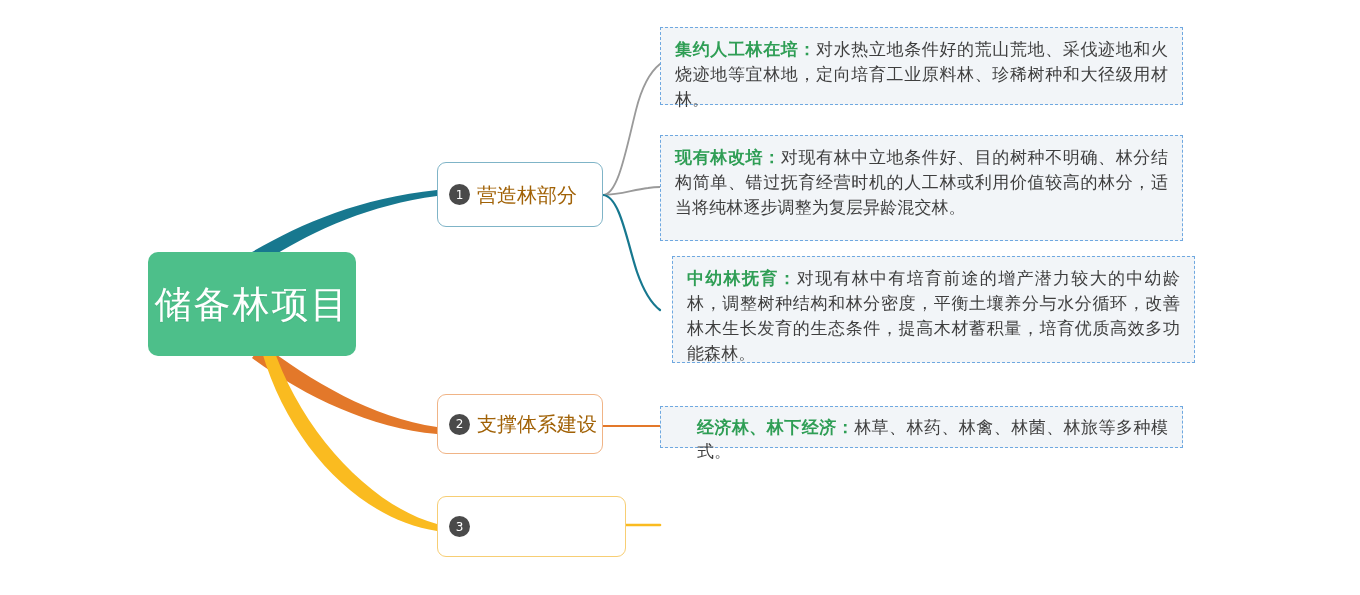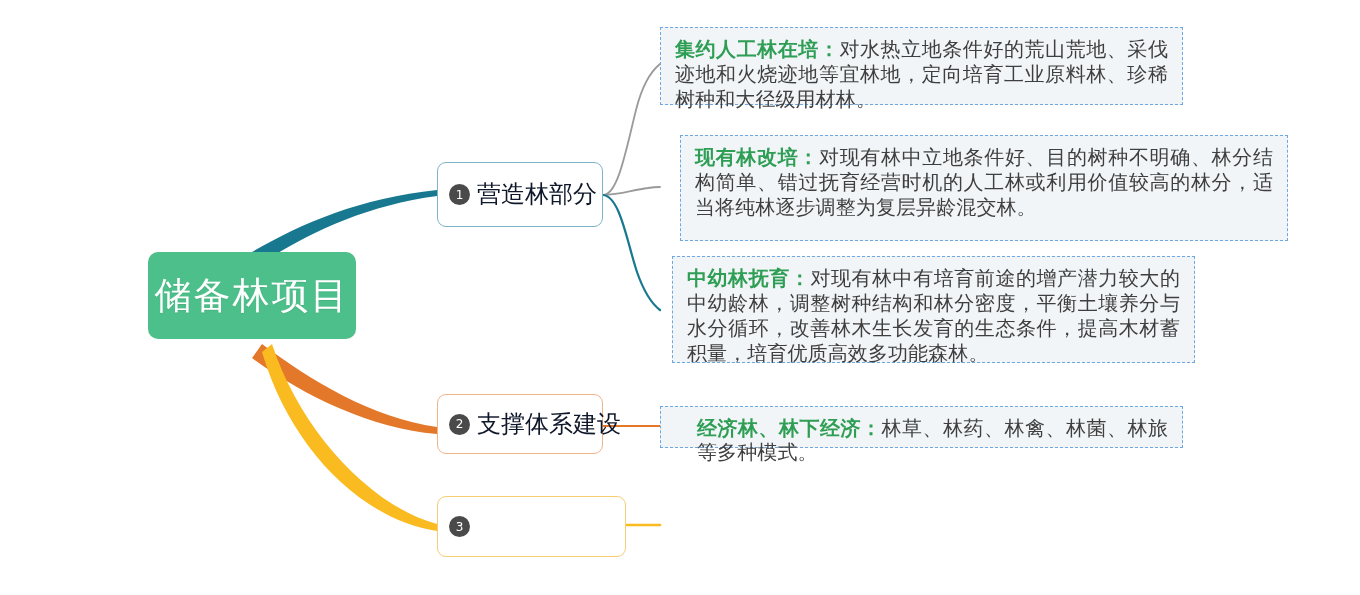--- a/index.html
+++ b/index.html
@@ -29,21 +29,21 @@
     height: 595px;
     pointer-events: none;
   }
 
   
   .root-node {
     position: absolute;
     left: 148px;
     top: 252px;
     width: 208px;
-    height: 87px;
+    height: 104px;
     background: #4dbf8a;
     border-radius: 10px;
     display: flex;
     align-items: center;
     justify-content: center;
     box-sizing: border-box;
     z-index: 5;
   }
   .root-label {
     color: #ffffff;
@@ -79,43 +79,43 @@
     color: #ffffff;
     font-size: 12px;
     display: flex;
     align-items: center;
     justify-content: center;
     margin-right: 7px;
     line-height: 1;
     font-family: "DejaVu Sans", sans-serif;
   }
   .branch-label {
-    color: #0f172a;
-    font-size: 24px;
+    color: #a16207;
+    font-size: 20px;
     line-height: 1.1;
     white-space: nowrap;
   }
 
   
   .leaf-box {
     position: absolute;
     background: #f2f5f8;
     border: 1.5px dashed #6fa8e0;
     box-sizing: border-box;
     padding: 9px 14px 9px 14px;
     z-index: 4;
   }
   .leaf-box.l1 { left: 660px; top: 27px; width: 523px; height: 78px; }
-  .leaf-box.l2 { left: 660px; top: 135px; width: 608px; height: 106px; margin-left: 20px; }
+  .leaf-box.l2 { left: 660px; top: 135px; width: 523px; height: 106px; }
   .leaf-box.l3 { left: 672px; top: 256px; width: 523px; height: 107px; }
   .leaf-box.l4 { left: 660px; top: 406px; width: 523px; height: 42px; padding-left: 36px; }
   .leaf-box.l5 { left: 660px; top: 490px; width: 523px; height: 63px; }
 
   .leaf-text {
-    font-size: 20px;
+    font-size: 17px;
     line-height: 25px;
     color: #3f3f3f;
     text-align: justify;
     letter-spacing: 0.1px;
     font-family: Liberation Serif, serif;
   }
   .leaf-prefix {
     color: #2f9e55;
     font-weight: bold;
   }

